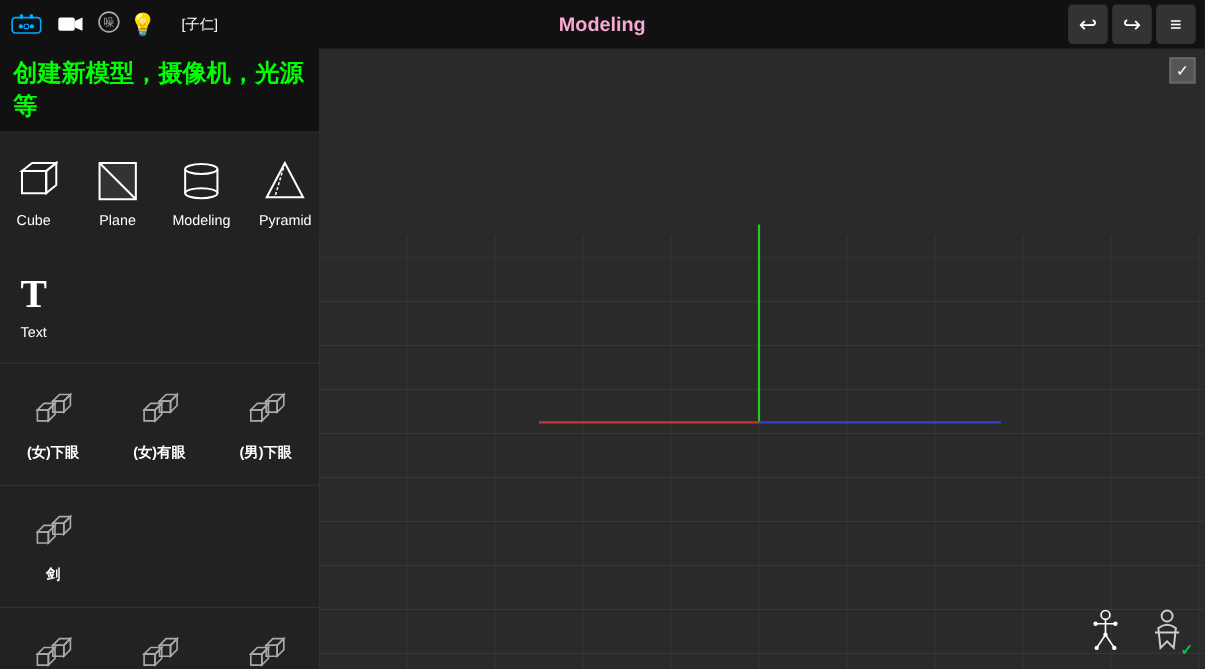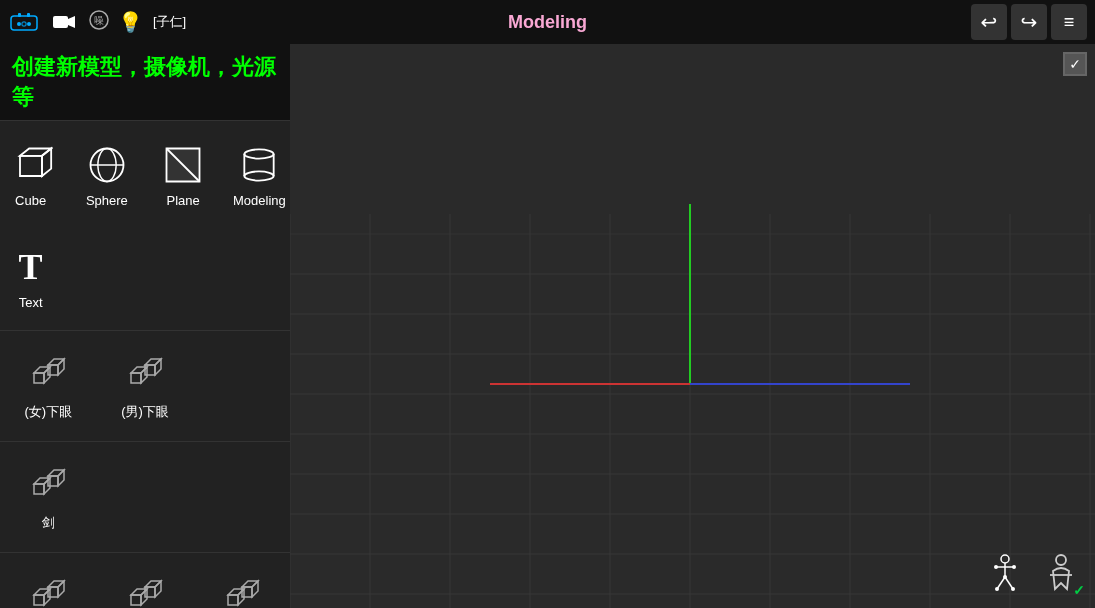--- a/index.html
+++ b/index.html
@@ -105,20 +105,21 @@
     }
     .model-item {
       display: flex;
       flex-direction: column;
       align-items: center;
       justify-content: center;
       padding: 10px 4px;
       cursor: pointer;
       color: #fff;
       font-size: 13px;
+      font-weight: bold;
     }
 
     
     .viewport {
       position: absolute;
       top: 44px;
       left: 290px;
       right: 0;
       bottom: 0;
       background: #2a2a2a;
@@ -216,21 +217,21 @@
         <polygon points="16,6 23,3 23,15 16,12" fill="#fff"></polygon>
       </svg>
     </span>
     <span style="color:#aaa; font-size:18px;">
       <svg width="22" height="22" viewBox="0 0 22 22">
         <circle cx="11" cy="11" r="9" fill="none" stroke="#aaa" stroke-width="1.5"></circle>
         <text x="11" y="15" text-anchor="middle" font-size="10" fill="#aaa">噪</text>
       </svg>
     </span>
     <span style="color:#ffcc00; font-size:20px;">💡</span>
-    <span style="color:#fff; font-size:13px; margin-left:2px;">[子仁]</span>
+    <span style="color:#fff; font-size:13px; margin-left:14px;">[子仁]</span>
   </div>
   <div class="header-title">Modeling</div>
   <div class="header-right">
     <div class="icon-undo">↩</div>
     <div class="icon-redo">↪</div>
     <div class="icon-menu">≡</div>
   </div>
 </div>
 
 <div class="sidebar">
@@ -243,30 +244,20 @@
       <div class="shape-icon">
         <svg class="cube-svg" viewBox="0 0 48 48">
           <polygon points="12,14 36,14 36,36 12,36" fill="none" stroke="#fff" stroke-width="2"></polygon>
           <polygon points="12,14 22,6 46,6 36,14" fill="none" stroke="#fff" stroke-width="2"></polygon>
           <polygon points="36,14 46,6 46,28 36,36" fill="none" stroke="#fff" stroke-width="2"></polygon>
         </svg>
       </div>
       <span>Cube</span>
     </div>
 
-    <div class="shape-item">
-      <div class="shape-icon">
-        <svg class="sphere-svg" viewBox="0 0 48 48">
-          <circle cx="24" cy="24" r="18" fill="none" stroke="#fff" stroke-width="2"></circle>
-          <ellipse cx="24" cy="24" rx="10" ry="18" fill="none" stroke="#fff" stroke-width="1.5"></ellipse>
-          <line x1="6" y1="24" x2="42" y2="24" stroke="#fff" stroke-width="1.5"></line>
-        </svg>
-      </div>
-      <span>Sphere</span>
-    </div>
 
     <div class="shape-item">
       <div class="shape-icon">
         <svg class="plane-svg" viewBox="0 0 48 48">
           <polygon points="6,6 42,6 42,42 6,42" fill="none" stroke="#fff" stroke-width="2"></polygon>
           <line x1="6" y1="6" x2="42" y2="42" stroke="#fff" stroke-width="2"></line>
           <polygon points="6,6 42,6 42,42 6,42" fill="rgba(255,255,255,0.08)"></polygon>
         </svg>
       </div>
       <span>Plane</span>
@@ -277,23 +268,32 @@
         <svg class="cylinder-svg" viewBox="0 0 48 48">
           <ellipse cx="24" cy="12" rx="16" ry="5" fill="none" stroke="#fff" stroke-width="2"></ellipse>
           <ellipse cx="24" cy="36" rx="16" ry="5" fill="none" stroke="#fff" stroke-width="2"></ellipse>
           <line x1="8" y1="12" x2="8" y2="36" stroke="#fff" stroke-width="2"></line>
           <line x1="40" y1="12" x2="40" y2="36" stroke="#fff" stroke-width="2"></line>
         </svg>
       </div>
       <span>Modeling</span>
     </div>
 
-
     <div class="shape-item">
       <div class="shape-icon">
+        <svg class="pyramid-svg" viewBox="0 0 48 48">
+          <polygon points="24,6 42,40 6,40" fill="none" stroke="#fff" stroke-width="2"></polygon>
+          <line x1="24" y1="6" x2="14" y2="40" stroke="#fff" stroke-width="1.5" stroke-dasharray="3,2"></line>
+        </svg>
+      </div>
+      <span>Pyramid</span>
+    </div>
+
+    <div class="shape-item">
+      <div class="shape-icon">
         <span class="text-icon">T</span>
       </div>
       <span>Text</span>
     </div>
   </div>
 
   <div class="model-grid">
     <div class="model-item">
       <div class="shape-icon">
         <svg width="40" height="40" viewBox="0 0 40 40">
@@ -304,20 +304,37 @@
             <polygon points="14,10 20,4 20,14 14,20" fill="none" stroke="#aaa" stroke-width="1.5"></polygon>
           </g>
           <g transform="translate(16,0)">
             <polygon points="4,10 14,10 14,20 4,20" fill="none" stroke="#aaa" stroke-width="1.5"></polygon>
             <polygon points="4,10 10,4 20,4 14,10" fill="none" stroke="#aaa" stroke-width="1.5"></polygon>
             <polygon points="14,10 20,4 20,14 14,20" fill="none" stroke="#aaa" stroke-width="1.5"></polygon>
           </g>
         </svg>
       </div>
       <span>(女)下眼</span>
+    </div>
+    <div class="model-item">
+      <div class="shape-icon">
+        <svg width="40" height="40" viewBox="0 0 40 40">
+          <g transform="translate(2,8)">
+            <polygon points="4,10 14,10 14,20 4,20" fill="none" stroke="#aaa" stroke-width="1.5"></polygon>
+            <polygon points="4,10 10,4 20,4 14,10" fill="none" stroke="#aaa" stroke-width="1.5"></polygon>
+            <polygon points="14,10 20,4 20,14 14,20" fill="none" stroke="#aaa" stroke-width="1.5"></polygon>
+          </g>
+          <g transform="translate(16,0)">
+            <polygon points="4,10 14,10 14,20 4,20" fill="none" stroke="#aaa" stroke-width="1.5"></polygon>
+            <polygon points="4,10 10,4 20,4 14,10" fill="none" stroke="#aaa" stroke-width="1.5"></polygon>
+            <polygon points="14,10 20,4 20,14 14,20" fill="none" stroke="#aaa" stroke-width="1.5"></polygon>
+          </g>
+        </svg>
+      </div>
+      <span>(女)有眼</span>
     </div>
     <div class="model-item">
       <div class="shape-icon">
         <svg width="40" height="40" viewBox="0 0 40 40">
           <g transform="translate(2,8)">
             <polygon points="4,10 14,10 14,20 4,20" fill="none" stroke="#aaa" stroke-width="1.5"></polygon>
             <polygon points="4,10 10,4 20,4 14,10" fill="none" stroke="#aaa" stroke-width="1.5"></polygon>
             <polygon points="14,10 20,4 20,14 14,20" fill="none" stroke="#aaa" stroke-width="1.5"></polygon>
           </g>
           <g transform="translate(16,0)">

